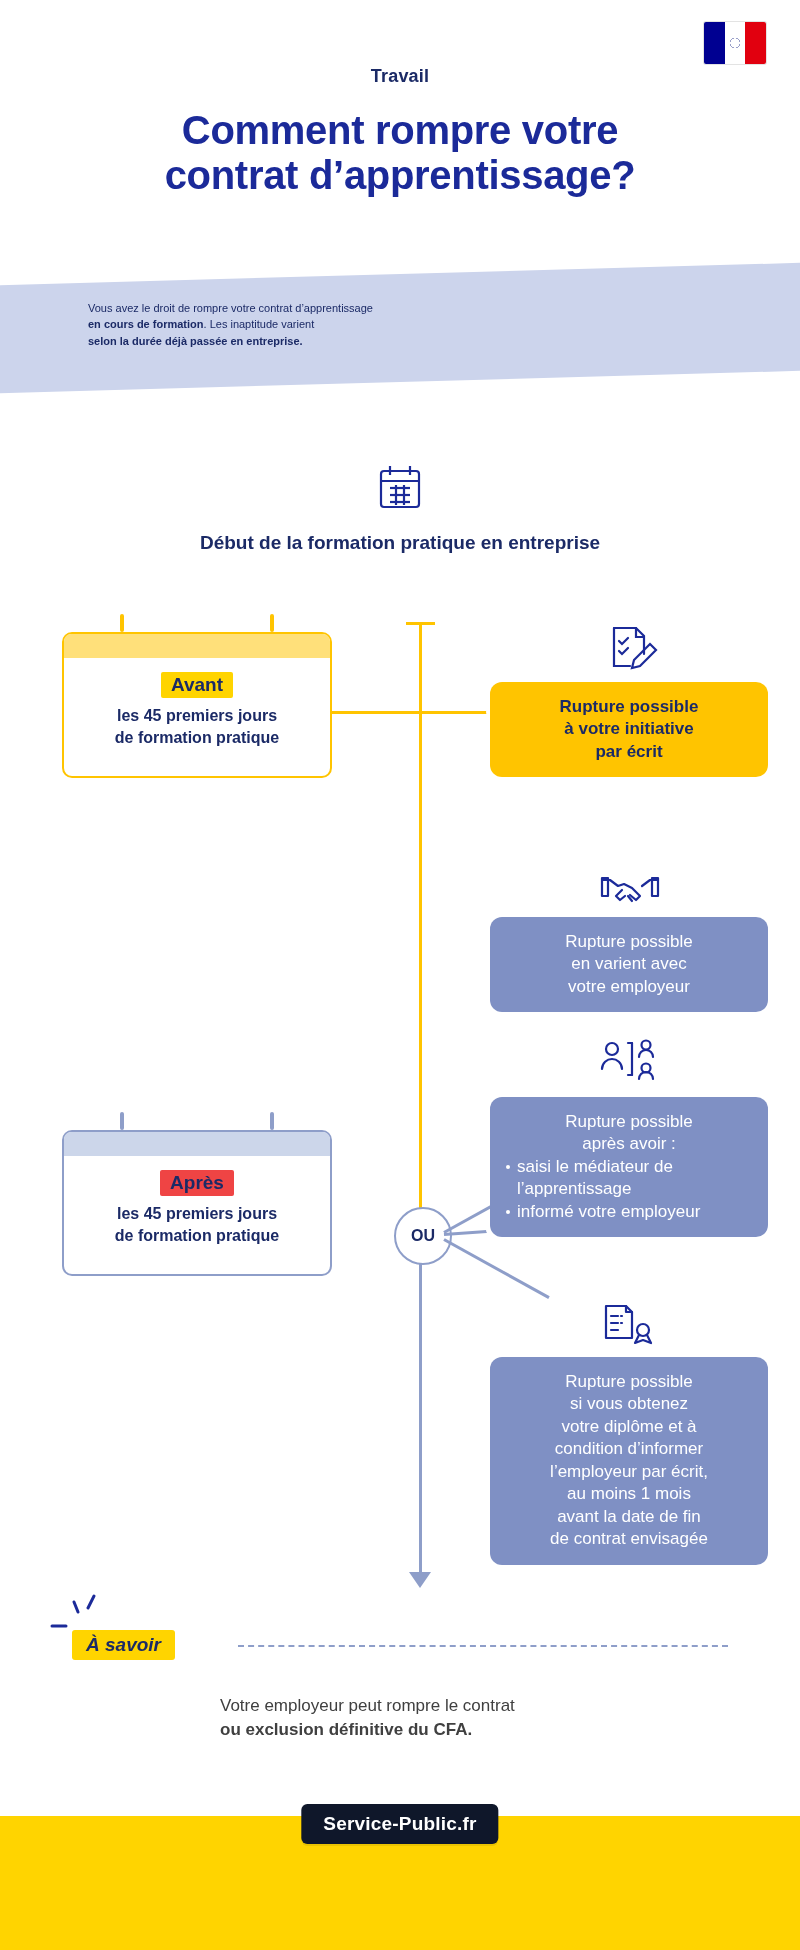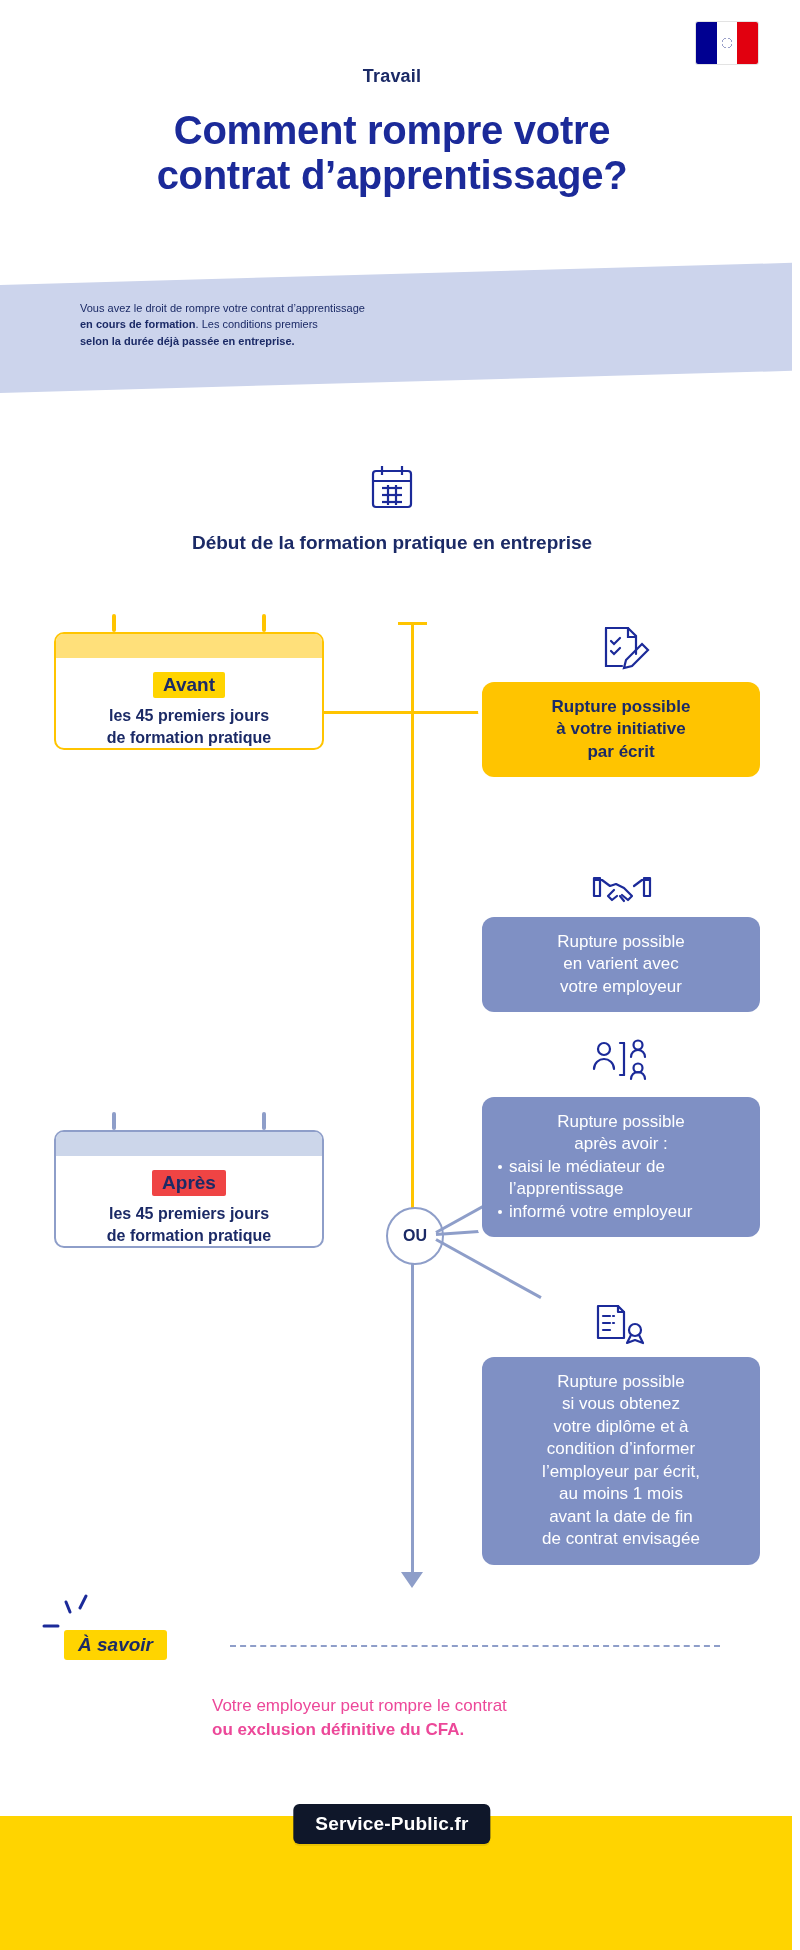--- a/index.html
+++ b/index.html
@@ -6,21 +6,21 @@
   body{
     width:800px;height:1950px;
     background:#ffffff;
     font-family:"Liberation Sans", sans-serif;
     color:#1b2a66;
     position:relative;
     overflow:hidden;
   }
   .page{
     position:absolute;
-    left:12px; top:12px;
+    left:20px; top:12px;
     width:760px; height:1926px;
     background:#ffffff;
   }
 
   
   .flag{
     position:absolute; right:14px; top:10px;
     width:62px; height:42px;
     display:flex; border-radius:2px; overflow:hidden;
     box-shadow:0 0 0 1px #e3e3e3;
@@ -97,21 +97,21 @@
 
   
   .calcard{position:absolute;width:270px;}
   .calcard .tabs{position:absolute;top:-18px;left:0;width:100%;height:18px;}
   .calcard .tab{position:absolute;top:0;width:4px;height:18px;border-radius:2px;}
   .calcard .body{
     border-radius:10px; border:2px solid; background:#fff;
     padding:0;
   }
   .calcard .strip{height:24px;border-radius:7px 7px 0 0;}
-  .calcard .inner{padding:14px 12px 0;text-align:center;}
+  .calcard .inner{padding:14px 12px 28px;text-align:center;}
   .pill{
     display:inline-block;padding:2px 10px;font-size:19px;font-weight:700;border-radius:2px;
   }
   .calcard .lines{margin-top:7px;font-size:16px;font-weight:700;line-height:1.35;color:#1b2a66;}
 
   #card-before{left:42px; top:620px;}
   #card-before .body{border-color:#ffc400;}
   #card-before .strip{background:#ffe07a;}
   #card-before .tab{background:#ffc400;}
   #card-before .pill{background:#ffd400;color:#1b2a66;}
@@ -160,21 +160,21 @@
     font-size:19px;font-weight:700;font-style:italic;
     padding:4px 14px;border-radius:3px;
   }
   .spark{position:absolute;}
   .dashline{
     position:absolute;left:218px;top:1633px;width:490px;height:0;
     border-top:2px dashed #8e9ec9;
   }
   .note{
     position:absolute;left:200px;top:1682px;width:470px;
-    font-size:17px;line-height:1.42;color:#ec4899;
+    font-size:17px;line-height:1.42;color:#404040;
   }
   .note b{font-weight:700;}
 
   
   .footer-band{
     position:absolute;left:-20px;top:1804px;width:800px;height:146px;background:#ffd400;
   }
   .logo{
     position:absolute;left:50%;top:1792px;transform:translateX(-50%);
     background:#0f172a;color:#fff;border-radius:6px;
@@ -196,21 +196,21 @@
   <div class="kicker">Travail</div>
 
   <div class="title">
     <div>Comment rompre votre</div>
     <div>contrat d’apprentissage?</div>
   </div>
 
   <div class="banner"></div>
   <div class="banner-text">
     <span>Vous avez le droit de rompre votre contrat d’apprentissage</span><br>
-    <b>en cours de formation</b><span>. Les conditions premiers</span><br>
+    <b>en cours de formation</b><span>. Les inaptitude varient</span><br>
     <b>selon la durée déjà passée en entreprise.</b>
   </div>
 
   <div class="cal-top">
     <svg width="44" height="46" viewBox="0 0 44 46" fill="none" stroke="#1b2a99" stroke-width="2.2">
       <rect x="3" y="7" width="38" height="36" rx="3"></rect>
       <line x1="3" y1="17" x2="41" y2="17"></line>
       <line x1="12" y1="2" x2="12" y2="11"></line>
       <line x1="32" y1="2" x2="32" y2="11"></line>
       <line x1="12" y1="24" x2="32" y2="24"></line>

